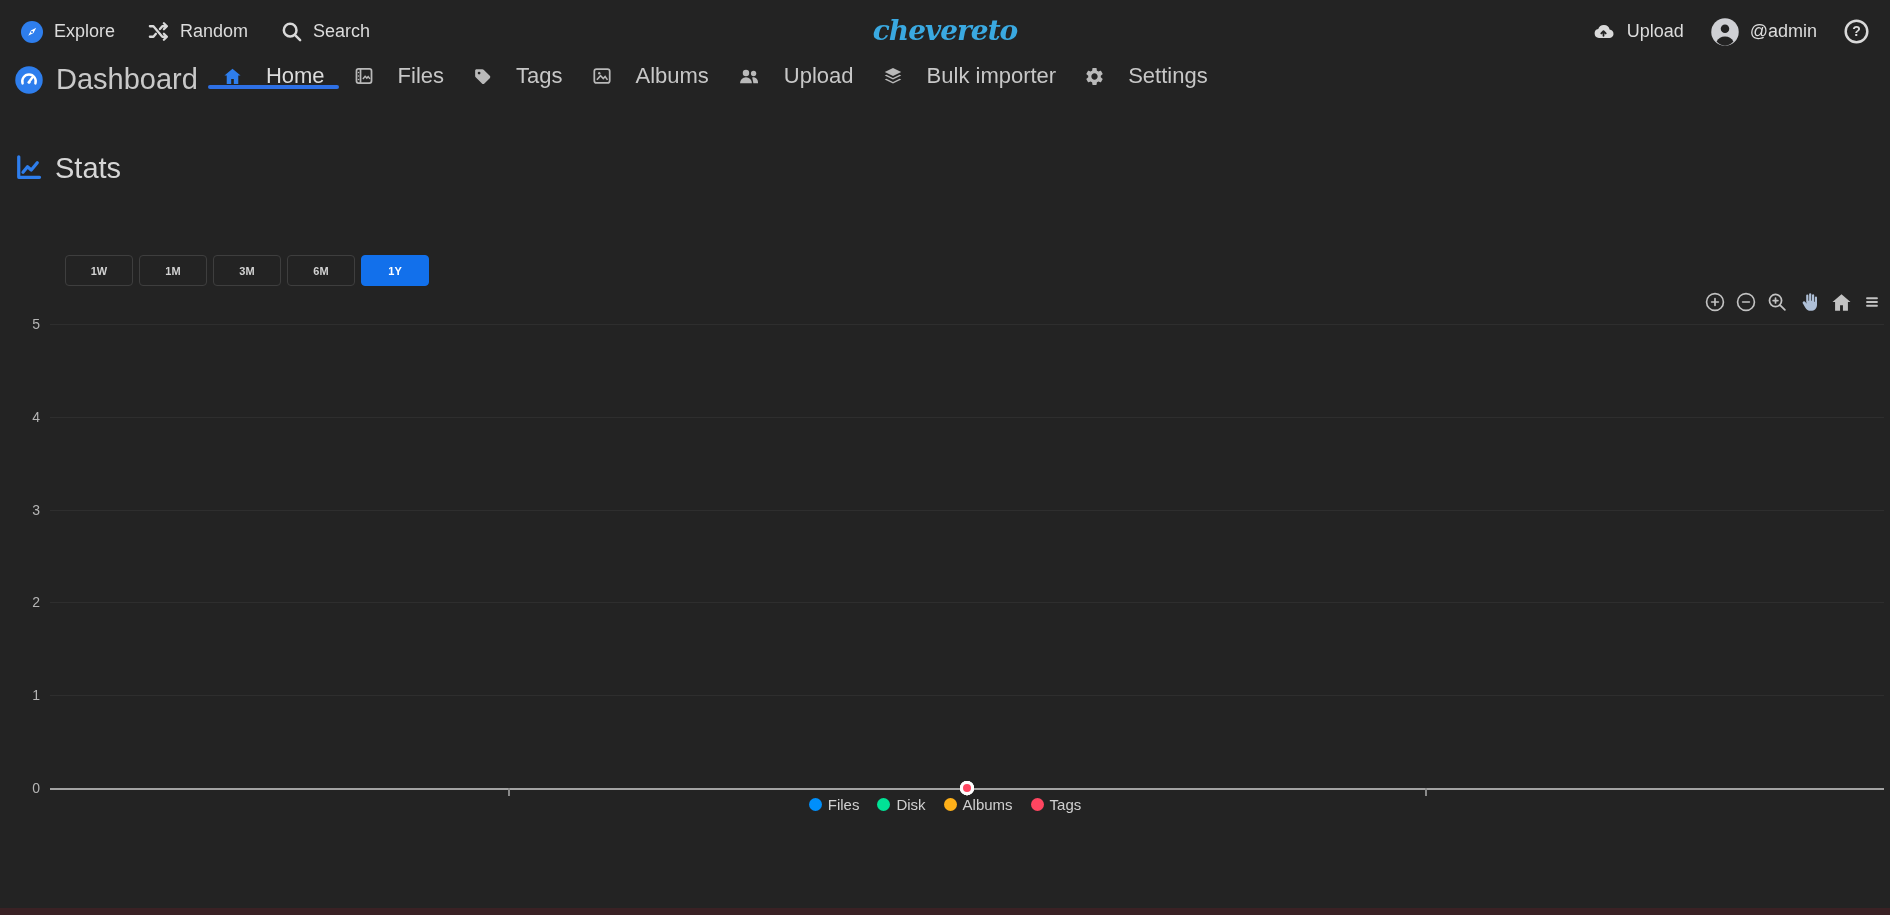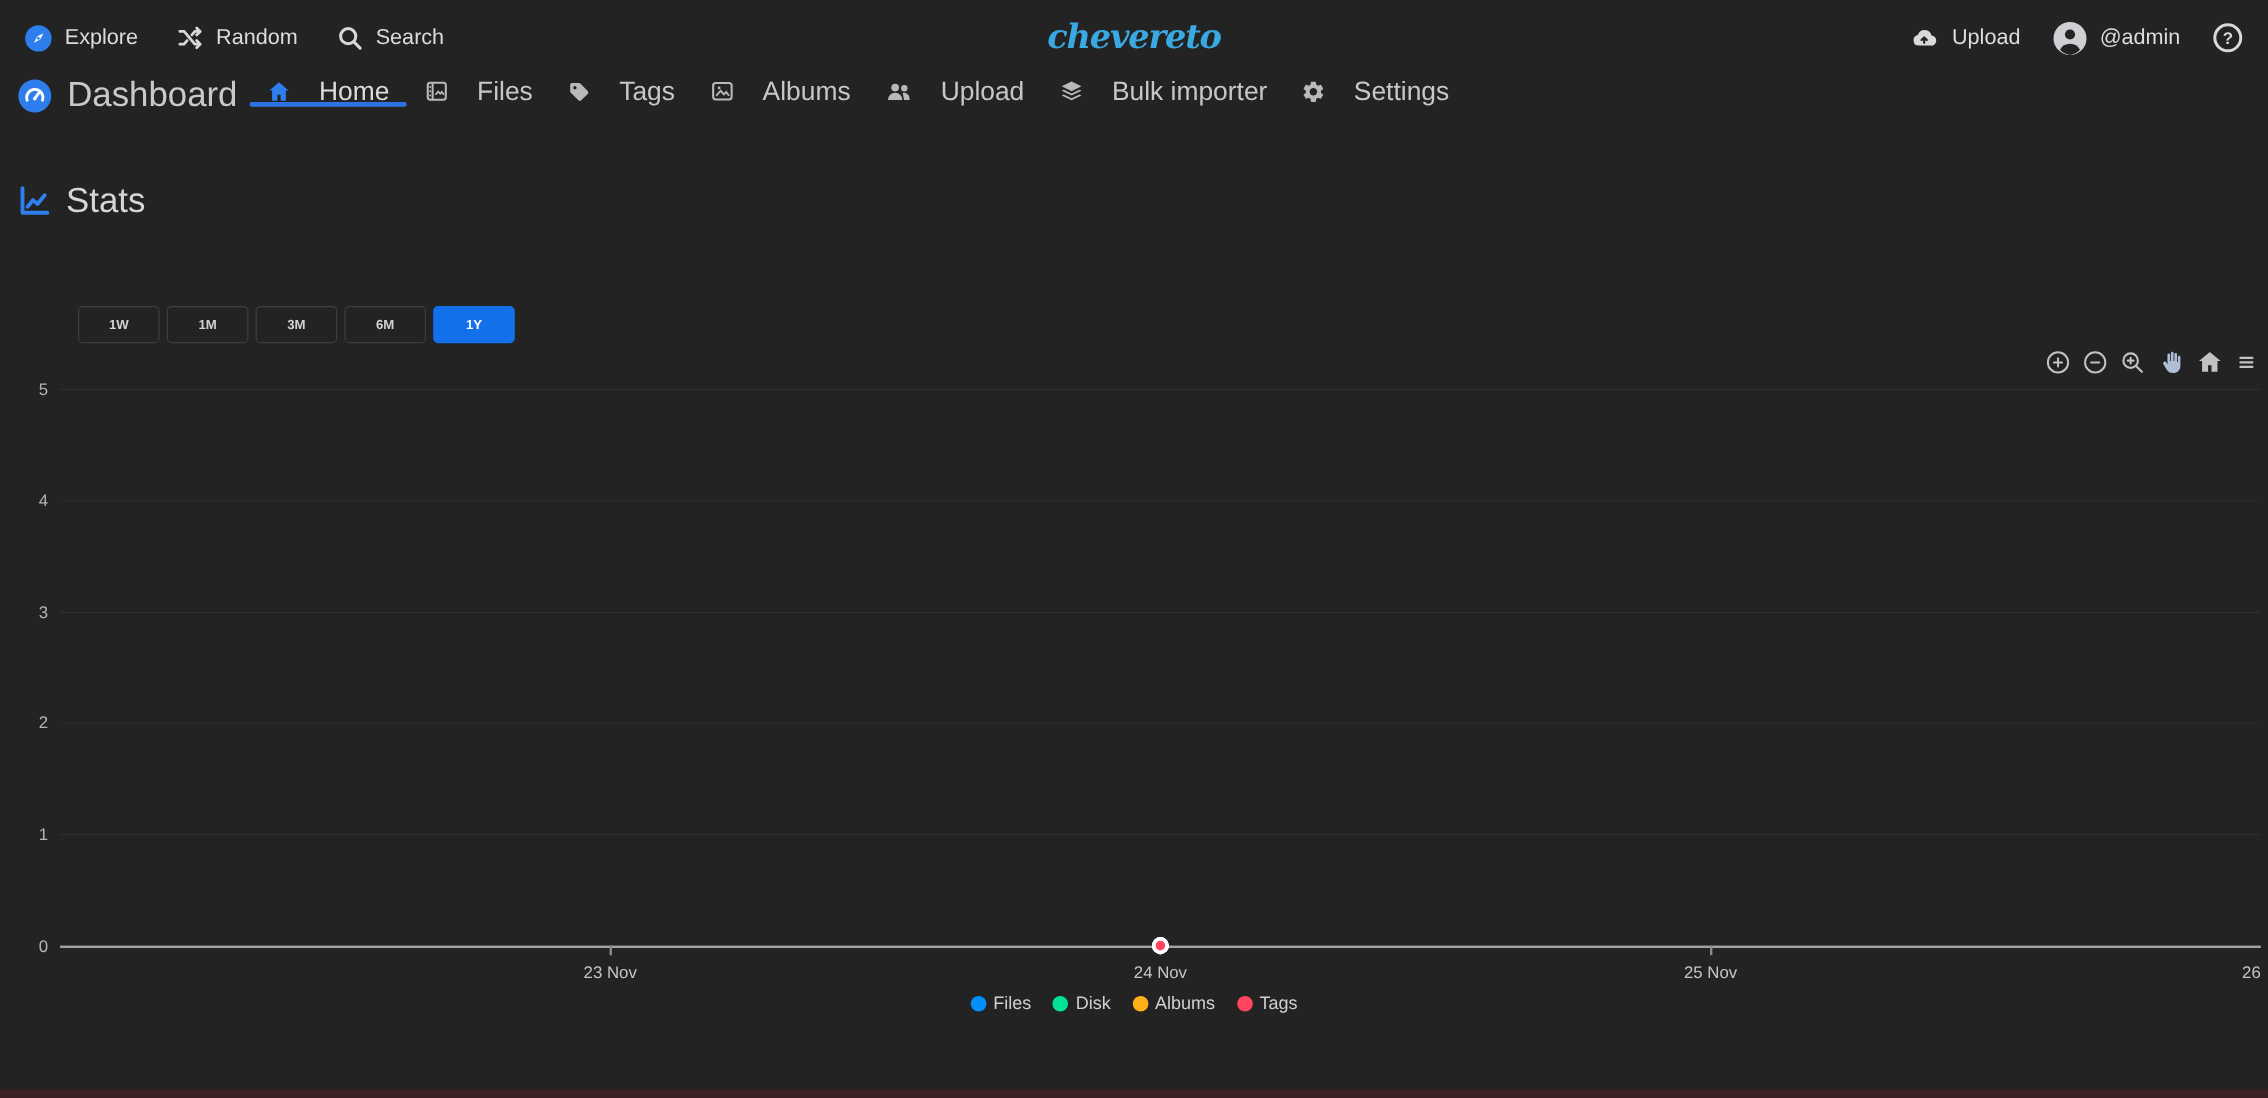--- a/index.html
+++ b/index.html
@@ -294,26 +294,20 @@
       <div class="gridline" style="top: 0%;"></div>
       <div class="ytick" style="top: 0%;">5</div>
       <div class="xtick-mark" style="left: 25%;"></div>
       <div class="xtick-mark" style="left: 50%;"></div>
       <div class="xtick-mark" style="left: 75%;"></div>
       <div class="marker" style="left: 50%; top: 100%; background: rgb(0, 143, 251);"></div>
       <div class="marker" style="left: 50%; top: 100%; background: rgb(0, 227, 150);"></div>
       <div class="marker" style="left: 50%; top: 100%; background: rgb(254, 176, 25);"></div>
       <div class="marker" style="left: 50%; top: 100%; background: rgb(255, 69, 96);"></div>
     </div>
-  <div class="xticks" id="xticks">
-      <div class="xtick" style="left: 25%;">23 Nov</div>
-      <div class="xtick" style="left: 50%;">24 Nov</div>
-      <div class="xtick" style="left: 75%;">25 Nov</div>
-      <div class="xtick last" style="left: 100%;">26</div>
-    </div>
 </div>
 
 <div class="legend" id="legend">
     <div class="legend-item">
       <span class="legend-dot" style="background:#008FFB"></span>
       <span>Files</span>
     </div>
     <div class="legend-item">
       <span class="legend-dot" style="background:#00E396"></span>
       <span>Disk</span>

